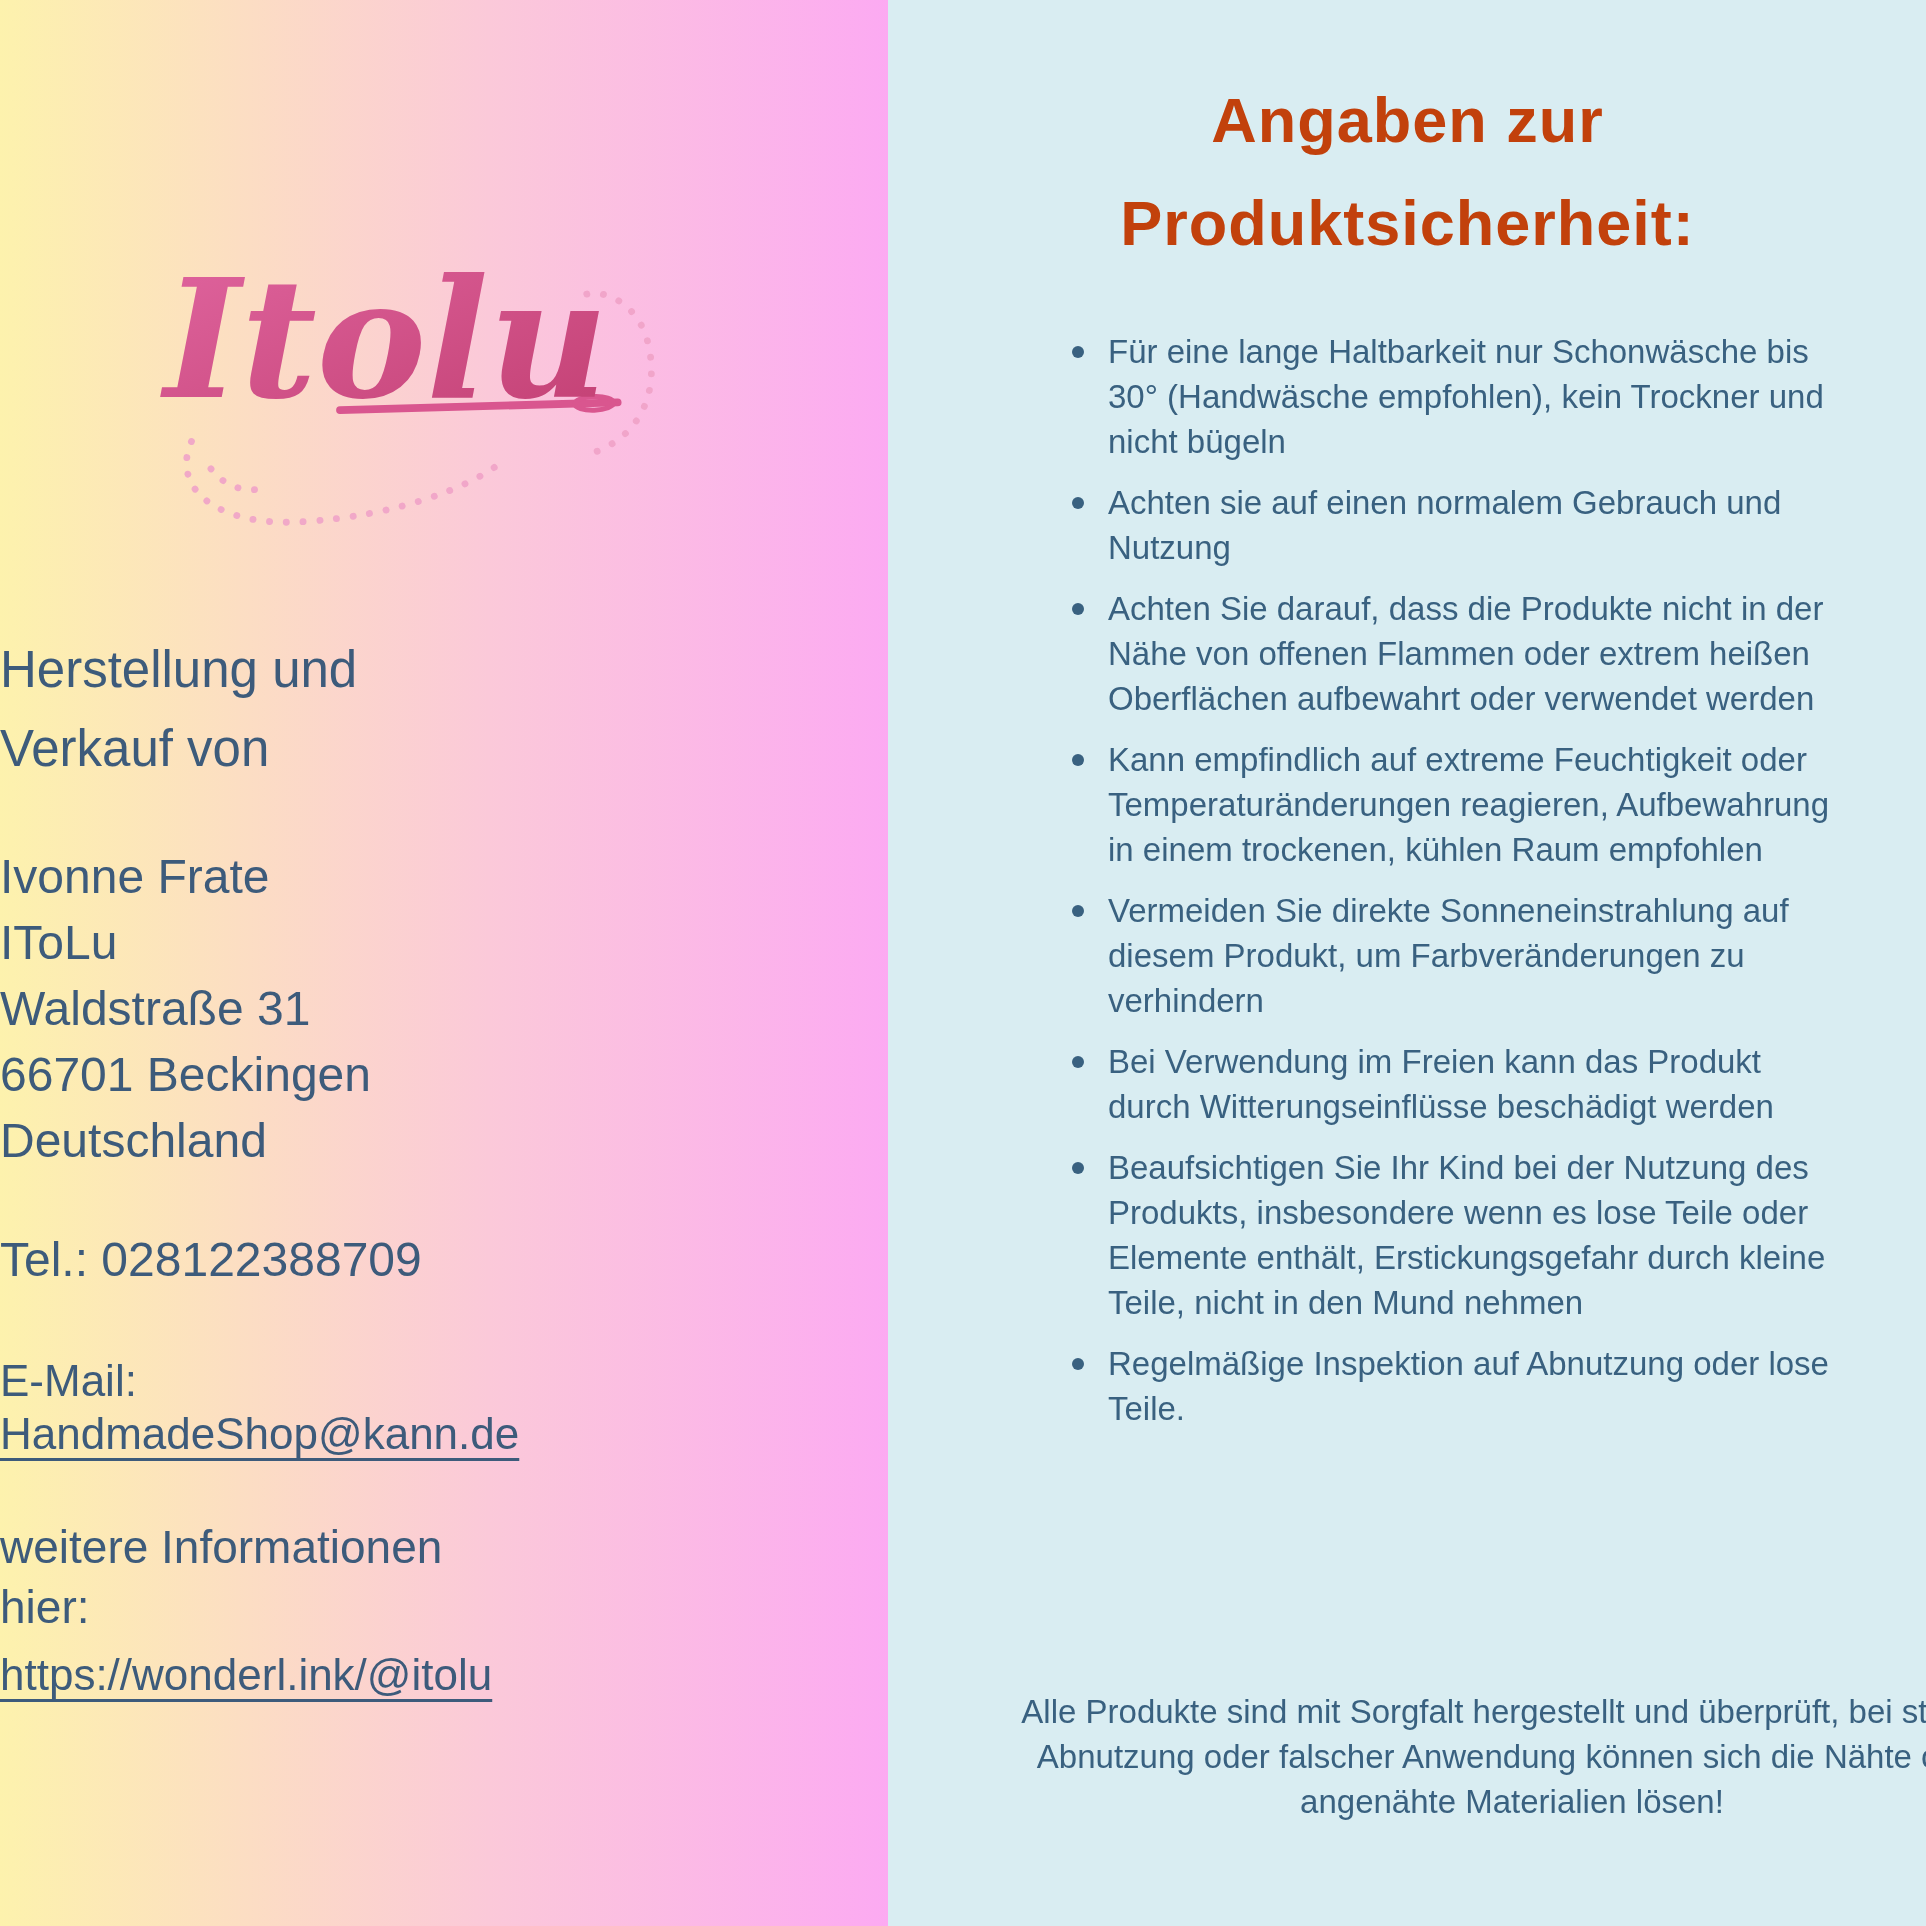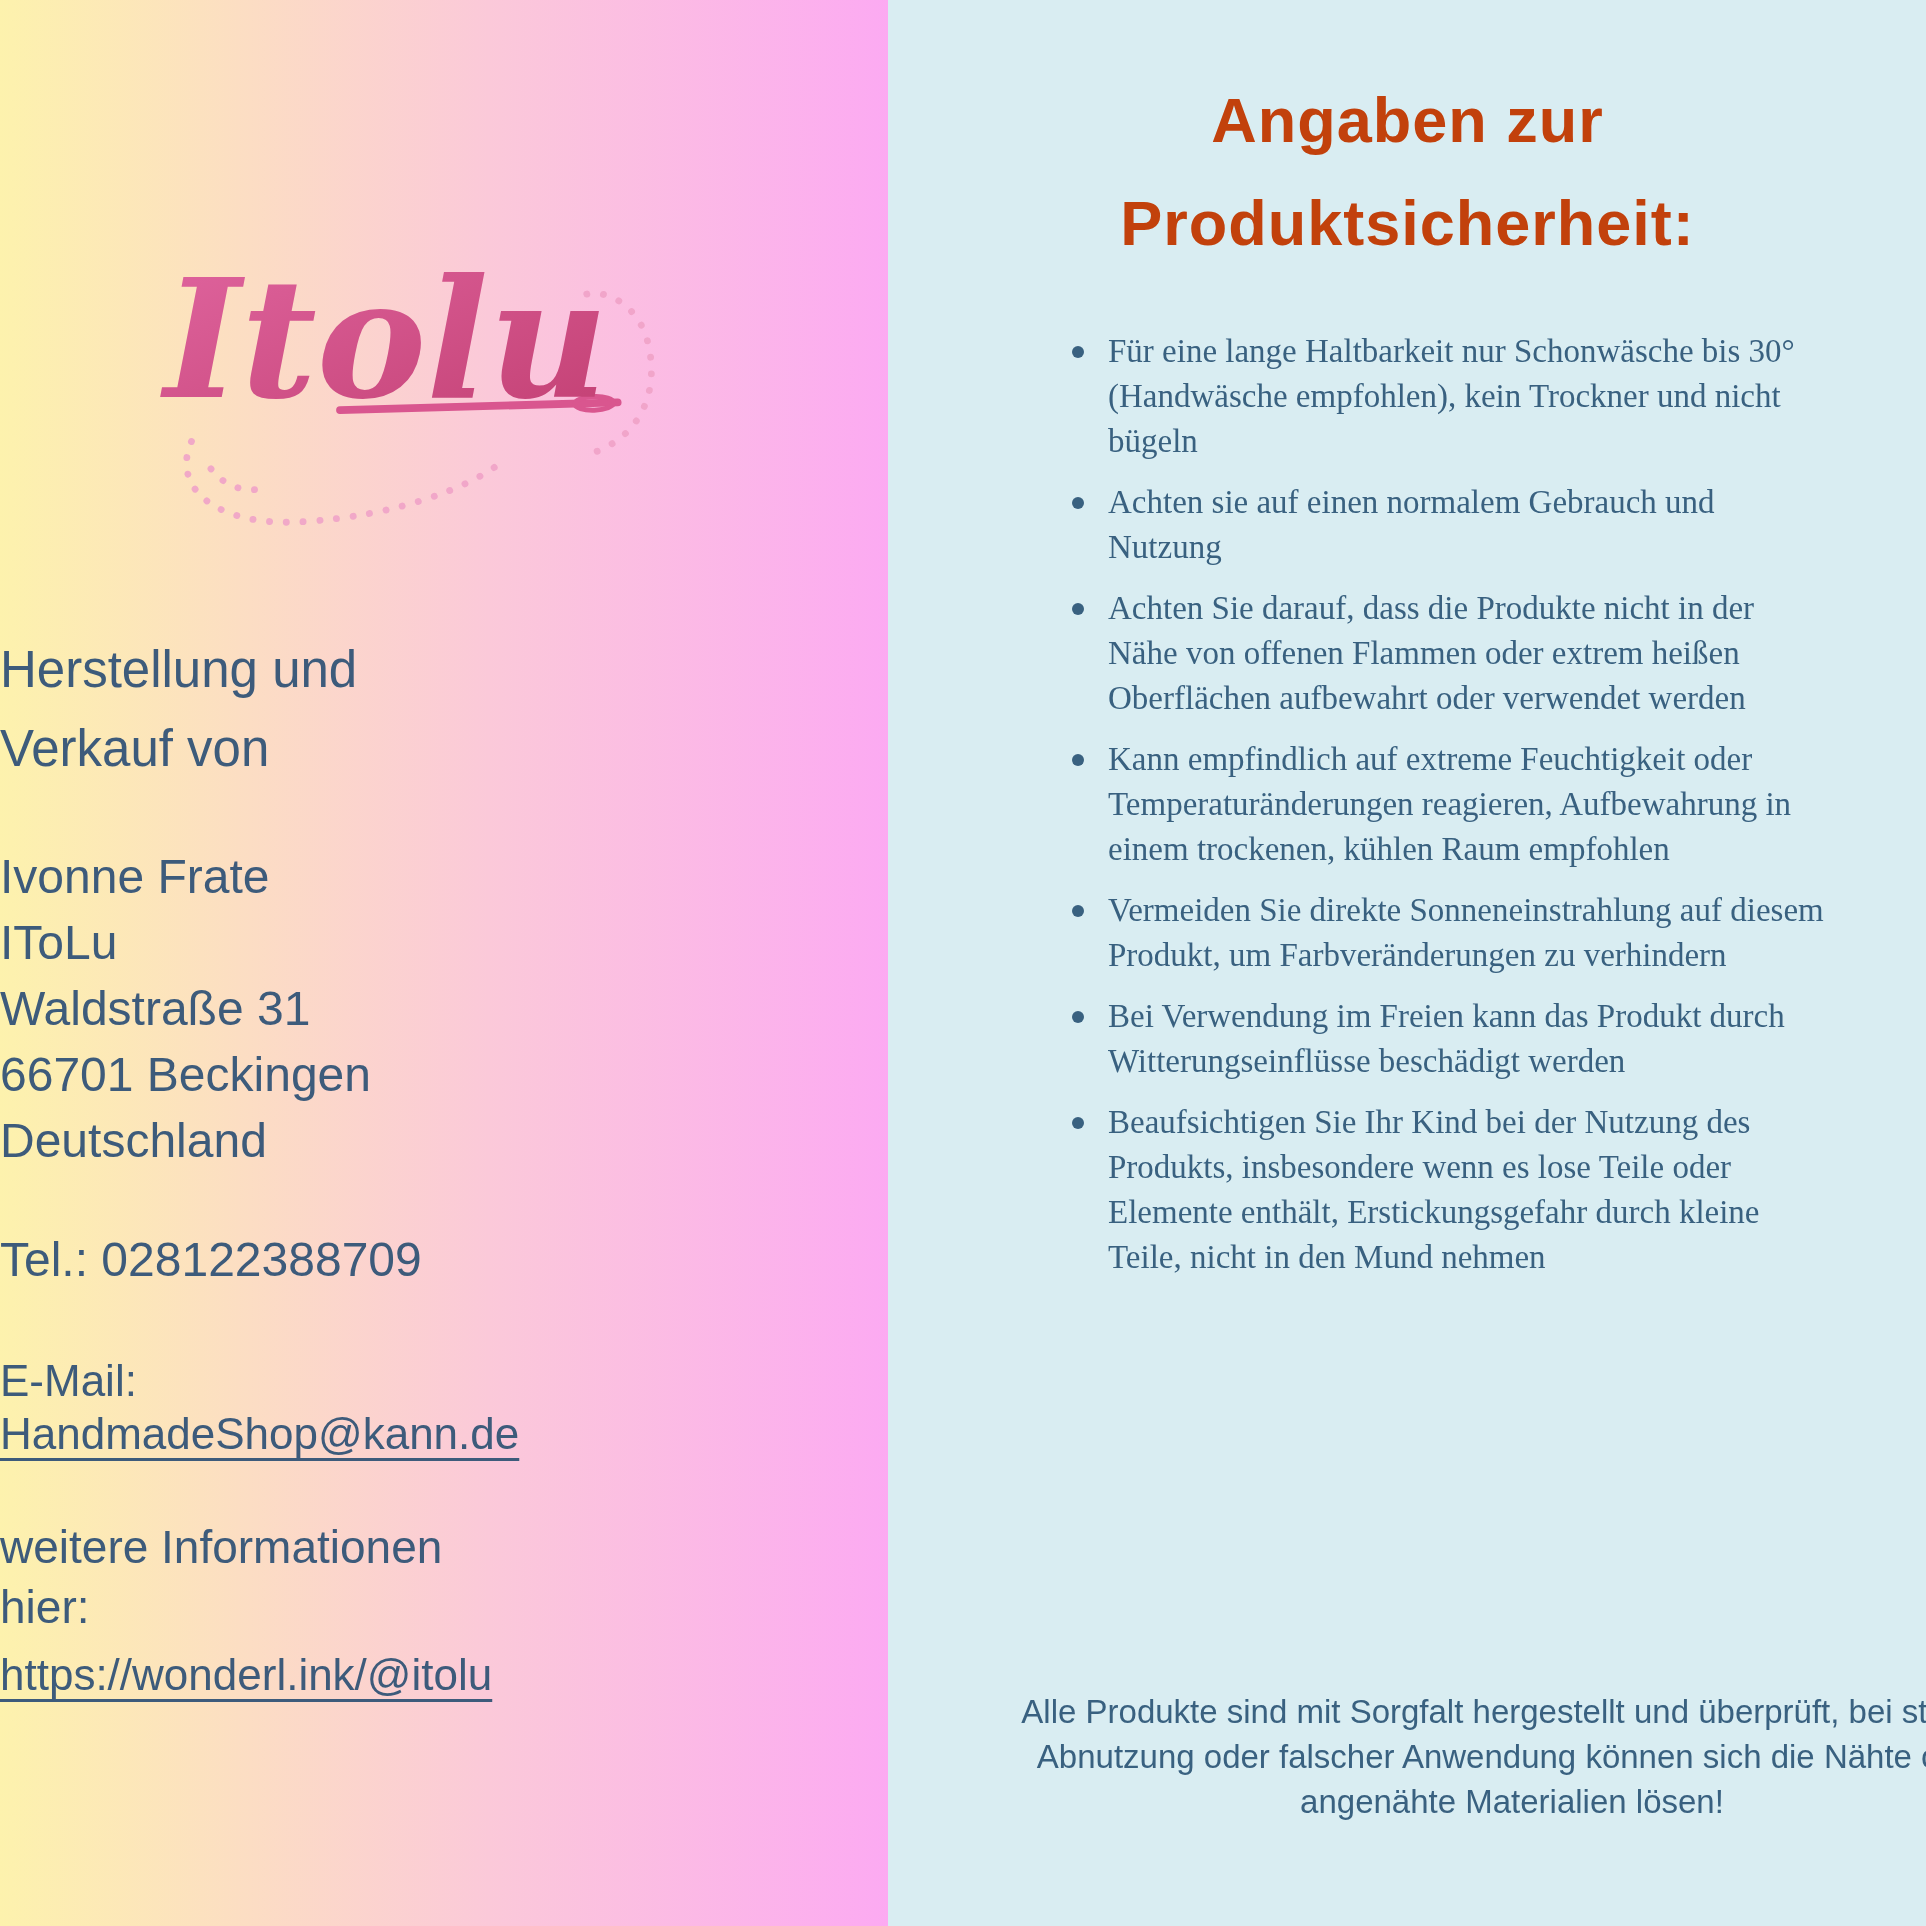--- a/index.html
+++ b/index.html
@@ -29,21 +29,21 @@
   
   .right-panel{
     position:absolute;left:888px;top:0;width:1039px;height:1927px;
     background:#d9edf2;color:#396180;
   }
   .heading{
     position:absolute;top:69px;left:0;width:100%;text-align:center;
     color:#c2410c;font-family:Liberation Sans, sans-serif;
     font-weight:bold;font-size:63px;line-height:103px;letter-spacing:1px;
   }
-  .bullet-list{position:absolute;top:329px;left:184px;width:772px;font-family:Liberation Serif, serif;}
+  .bullet-list{position:absolute;top:329px;left:184px;width:772px;}
   .bullet-item{display:flex;align-items:flex-start;margin-bottom:16px;}
   .bullet-dot{
     flex:0 0 auto;width:12px;height:12px;border-radius:50%;
     background:#396180;margin-top:17px;margin-right:24px;
   }
   .bullet-text{font-size:33px;line-height:45px;max-width:723px;}
   .footer-note{
     position:absolute;top:1689px;left:16px;width:1216px;box-sizing:border-box;
     padding:0 85px;text-align:center;font-size:33px;line-height:45px;
   }
@@ -136,18 +136,22 @@
       <span class="bullet-text">Vermeiden Sie direkte Sonneneinstrahlung auf diesem Produkt, um Farbveränderungen zu verhindern</span>
     </div>
     <div class="bullet-item">
       <span class="bullet-dot"></span>
       <span class="bullet-text">Bei Verwendung im Freien kann das Produkt durch Witterungseinflüsse beschädigt werden</span>
     </div>
     <div class="bullet-item">
       <span class="bullet-dot"></span>
       <span class="bullet-text">Beaufsichtigen Sie Ihr Kind bei der Nutzung des Produkts, insbesondere wenn es lose Teile oder Elemente enthält, Erstickungsgefahr durch kleine Teile, nicht in den Mund nehmen</span>
     </div>
+    <div class="bullet-item">
+      <span class="bullet-dot"></span>
+      <span class="bullet-text">Regelmäßige Inspektion auf Abnutzung oder lose Teile.</span>
+    </div>
   </div>
 
   <div class="footer-note">Alle Produkte sind mit Sorgfalt hergestellt und überprüft, bei starker Abnutzung oder falscher Anwendung können sich die Nähte oder angenähte Materialien lösen!</div>
 
 </div>
 
 
 </body></html>

